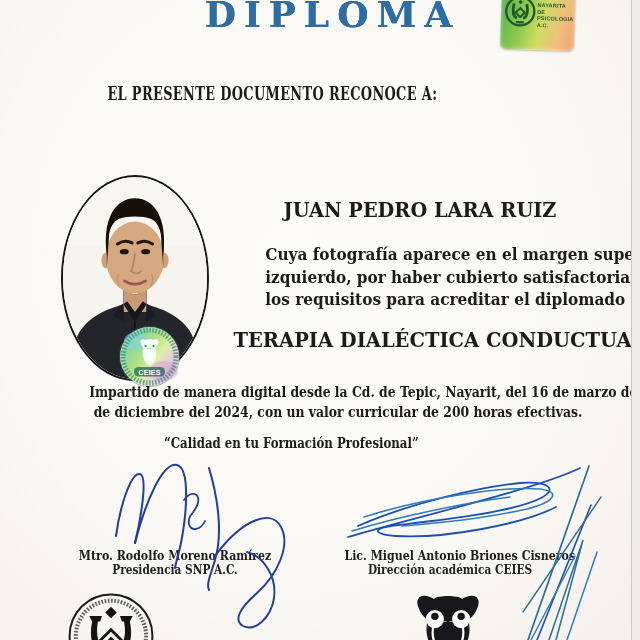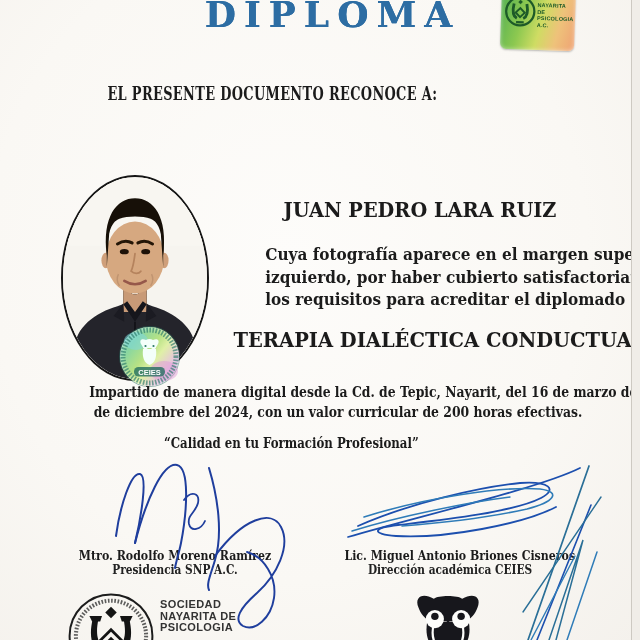--- a/index.html
+++ b/index.html
@@ -174,25 +174,20 @@
       <path d="M70,32 C75,52 72,66 60,73 L57,66 C66,60 67,48 64,34 Z"></path>
       <path d="M26,30 L40,30 L38,36 L29,36 Z"></path>
       <path d="M74,30 L60,30 L62,36 L71,36 Z"></path>
       <rect x="45.5" y="21.5" width="9" height="9" transform="rotate(45 50 26)"></rect>
     </g>
     <rect x="41" y="49" width="18" height="18" transform="rotate(45 50 58)" fill="none" stroke="#141414" stroke-width="3"></rect>
     <rect x="46.5" y="54.5" width="7" height="7" transform="rotate(45 50 58)" fill="#141414"></rect>
     <path d="M34,82 Q50,90 66,82" fill="none" stroke="#141414" stroke-width="3"></path>
   </svg>
 
-  <div class="abs org-text">
-    <div>SOCIEDAD</div>
-    <div>NAYARITA DE</div>
-    <div>PSICOLOGIA</div>
-  </div>
 
   <svg class="abs" style="left:413px;top:591px;" width="70" height="66" viewBox="0 0 64 60">
     <g fill="#17171c">
       <path d="M5,15 C1,5 9,1 19,7 C23,3.5 41,3.5 45,7 C55,1 63,5 59,15 C57,21 53,25 49,27.5 L15,27.5 C11,25 7,21 5,15 Z"></path>
       <path d="M13,28 C10,44 17,56 32,58 C47,56 54,44 51,28 Z"></path>
       <path d="M27,20 L37,20 L32,30 Z"></path>
     </g>
     <circle cx="20" cy="25.5" r="8.3" fill="#fdfdfb"></circle>
     <circle cx="44" cy="25.5" r="8.3" fill="#fdfdfb"></circle>
     <circle cx="20" cy="23" r="3.4" fill="#17171c"></circle>

